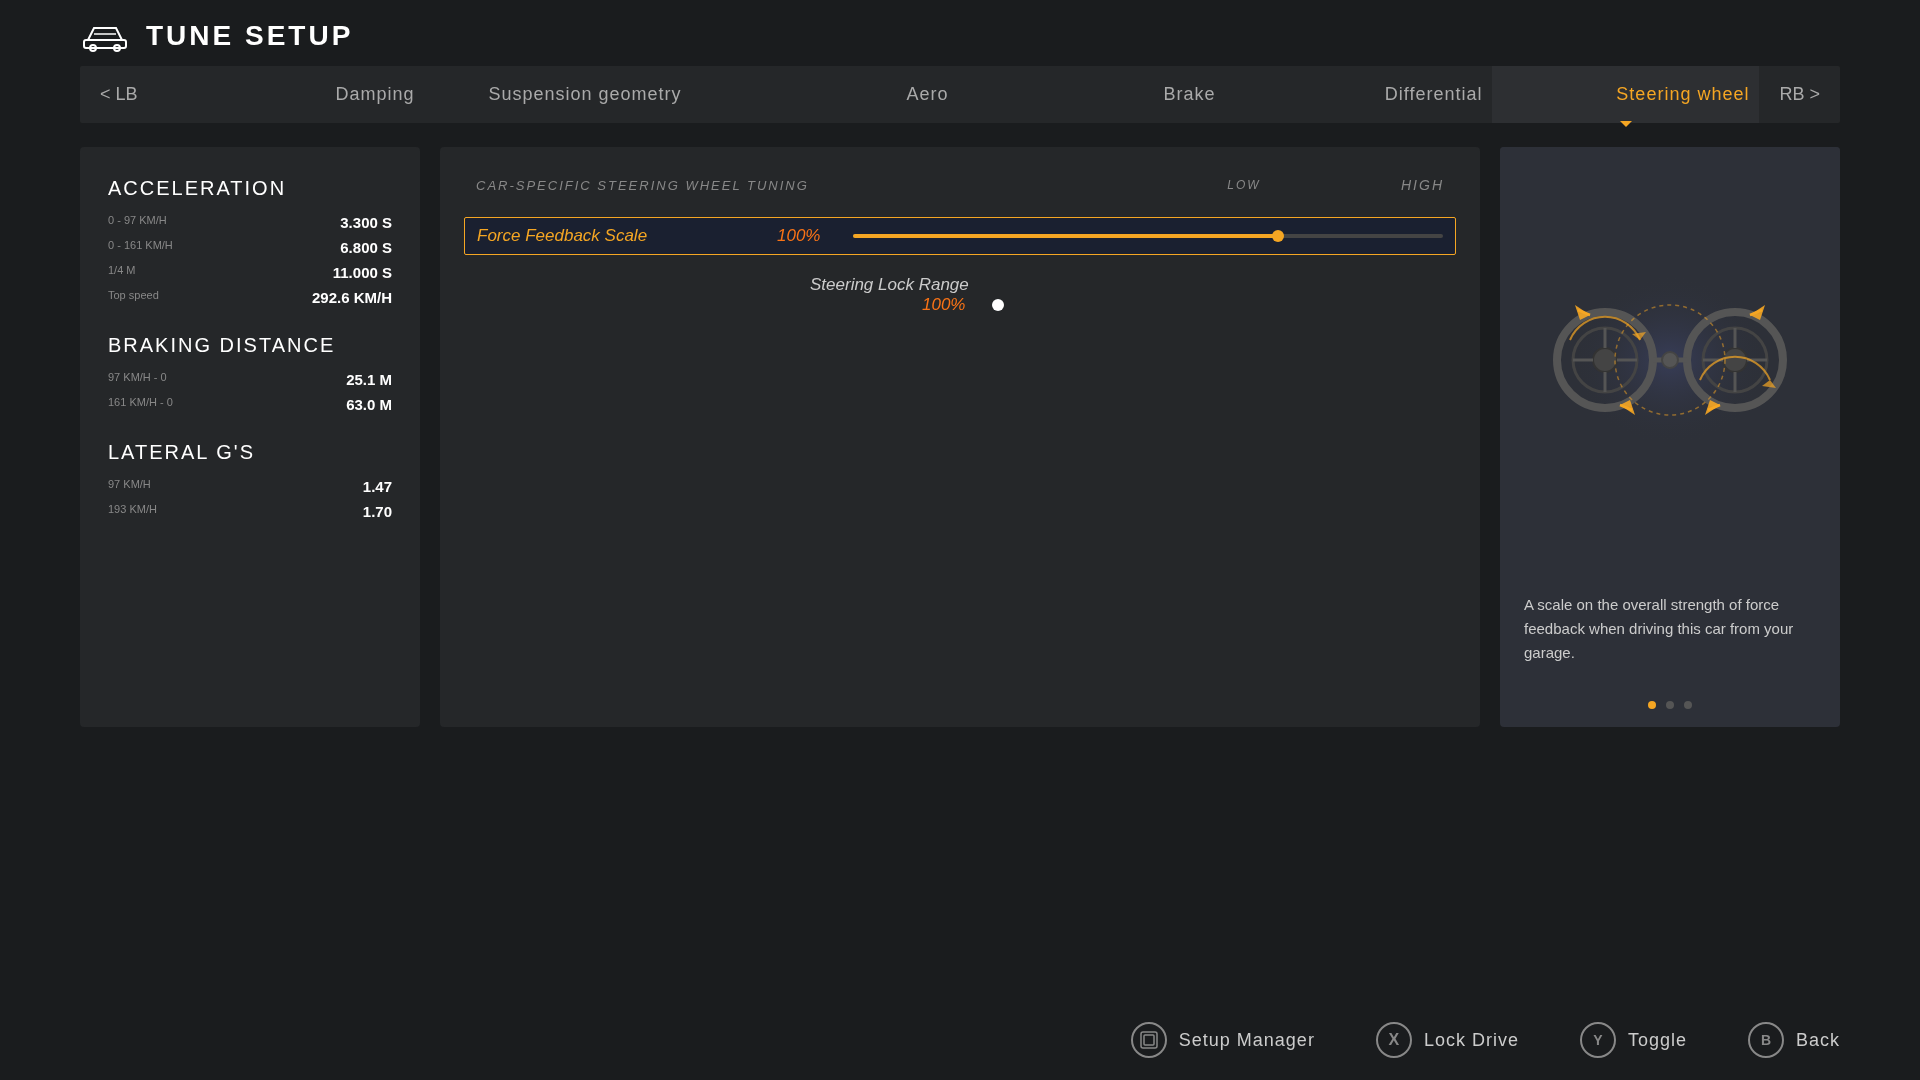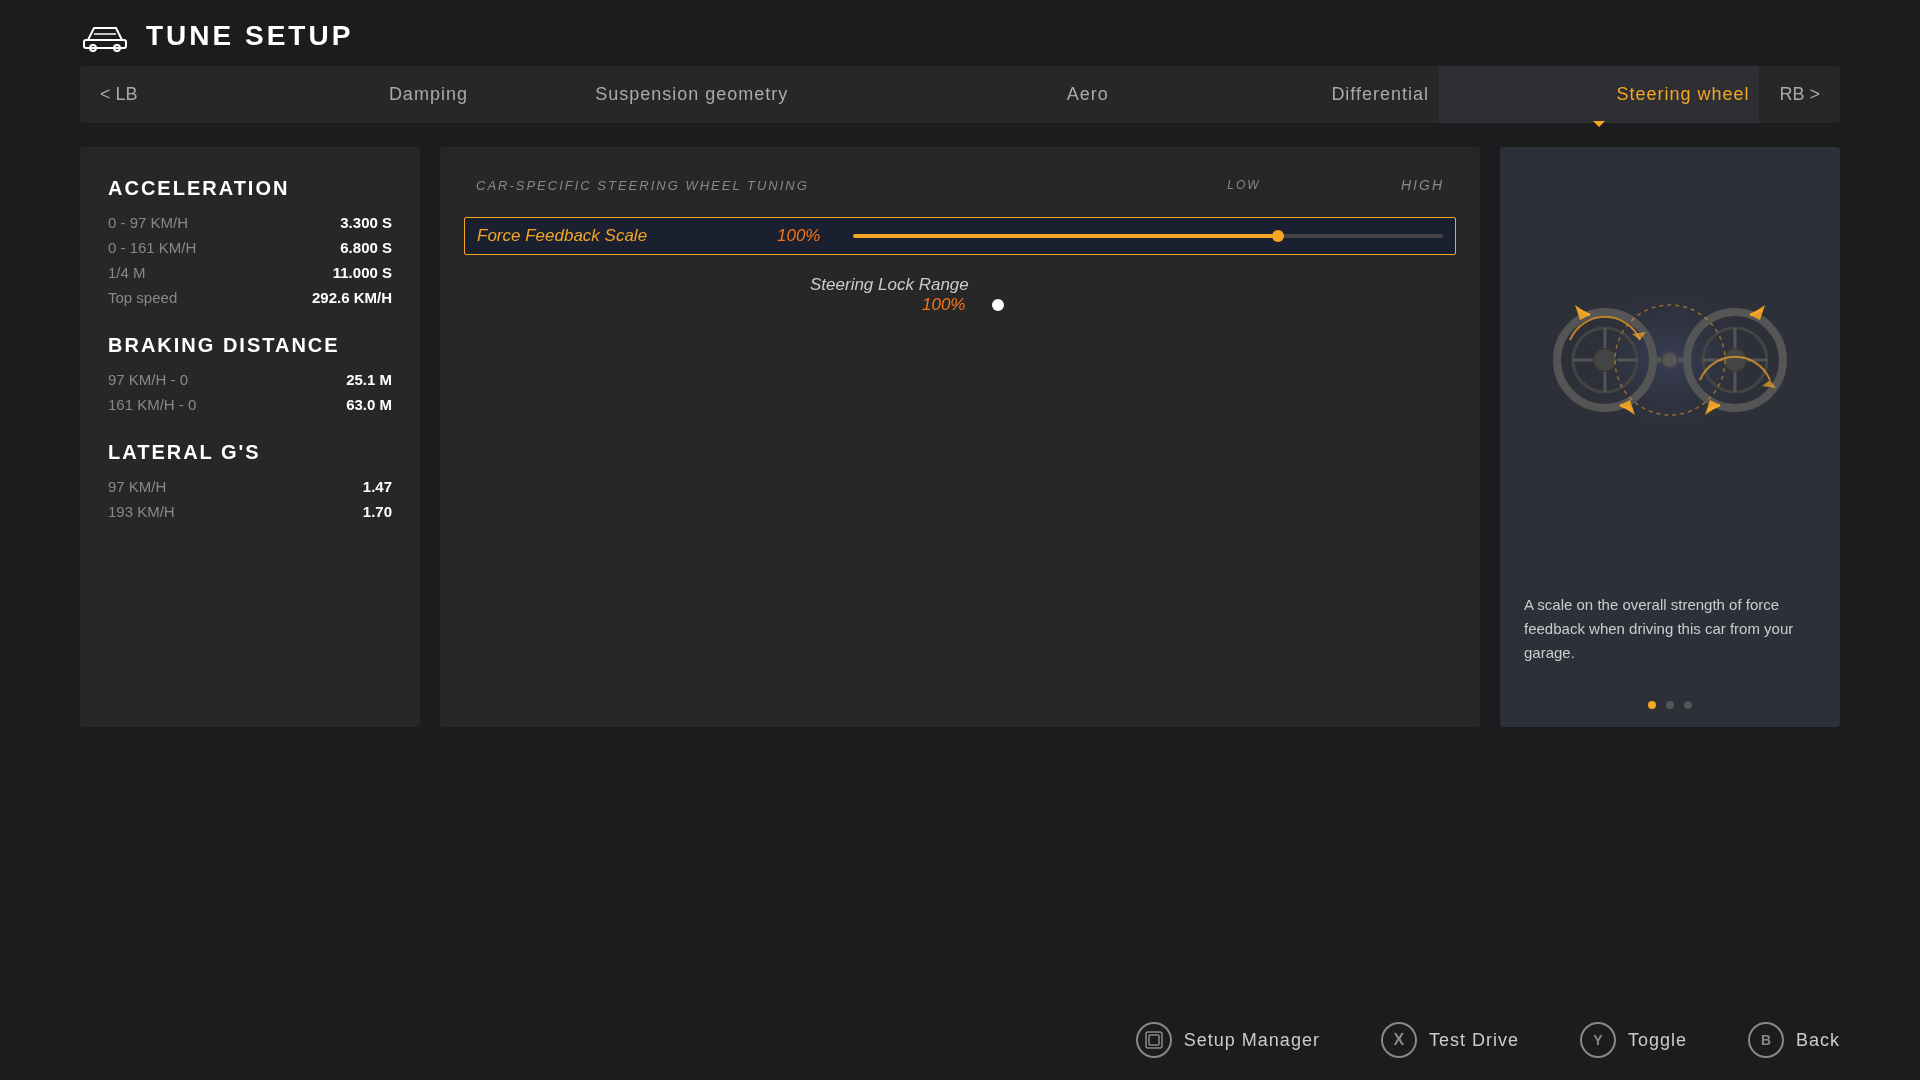--- a/index.html
+++ b/index.html
@@ -82,32 +82,32 @@
     
     .stats-panel {
       width: 340px;
       background: #252729;
       border-radius: 4px;
       padding: 30px 28px;
       flex-shrink: 0;
     }
     .stats-section-title {
       font-size: 20px;
-      font-weight: 700;
+      font-weight: 400;
       letter-spacing: 2px;
       color: #fff;
       margin-bottom: 14px;
     }
     .stats-row {
       display: flex;
       justify-content: space-between;
       margin-bottom: 8px;
     }
     .stats-label {
-      font-size: 15px;
+      font-size: 11px;
       color: #888;
     }
     .stats-value {
       font-size: 15px;
       color: #fff;
       font-weight: 600;
     }
     .stats-divider {
       height: 20px;
     }
@@ -315,20 +315,21 @@
     <line x1="14" y1="16" x2="36" y2="16" stroke="white" stroke-width="1.5"></line>
   </svg>
   <span class="header-title">TUNE SETUP</span>
 </div>
 
 <nav class="nav-tabs">
   <div class="nav-arrow">&lt; LB</div>
   <div class="nav-tab">Damping</div>
   <div class="nav-tab">Suspension geometry</div>
   <div class="nav-tab">Aero</div>
+  <div class="nav-tab">Brake</div>
   <div class="nav-tab">Differential</div>
   <div class="nav-tab active">Steering wheel</div>
   <div class="nav-arrow">RB &gt;</div>
 </nav>
 
 <div class="main-content">
 
   <div class="stats-panel">
     <div class="stats-section-title">ACCELERATION</div>
     <div class="stats-row">
@@ -469,21 +470,21 @@
     <div class="footer-btn">
       <svg width="20" height="20" viewBox="0 0 20 20">
         <rect x="2" y="2" width="16" height="16" rx="2" fill="none" stroke="#888" stroke-width="1.5"></rect>
         <rect x="5" y="5" width="10" height="10" rx="1" fill="none" stroke="#888" stroke-width="1.5"></rect>
       </svg>
     </div>
     <span class="footer-label">Setup Manager</span>
   </div>
   <div class="footer-action">
     <div class="footer-btn" style="color: #888; font-size: 16px; font-weight: 700;">X</div>
-    <span class="footer-label">Test Drive</span>
+    <span class="footer-label">Lock Drive</span>
   </div>
   <div class="footer-action">
     <div class="footer-btn" style="color: #888; font-size: 14px; font-weight: 700;">Y</div>
     <span class="footer-label">Toggle</span>
   </div>
   <div class="footer-action">
     <div class="footer-btn" style="color: #888; font-size: 14px; font-weight: 700;">B</div>
     <span class="footer-label">Back</span>
   </div>
 </div>

